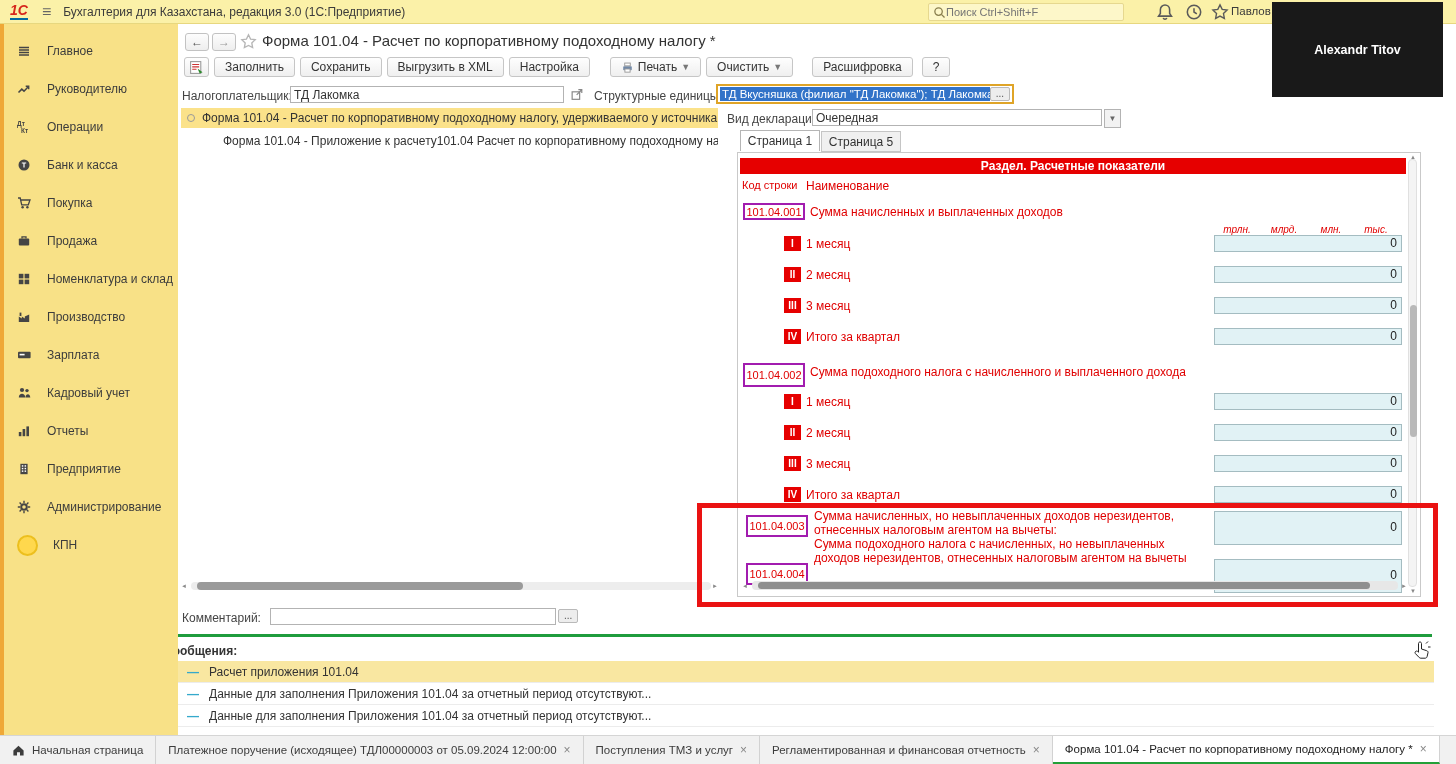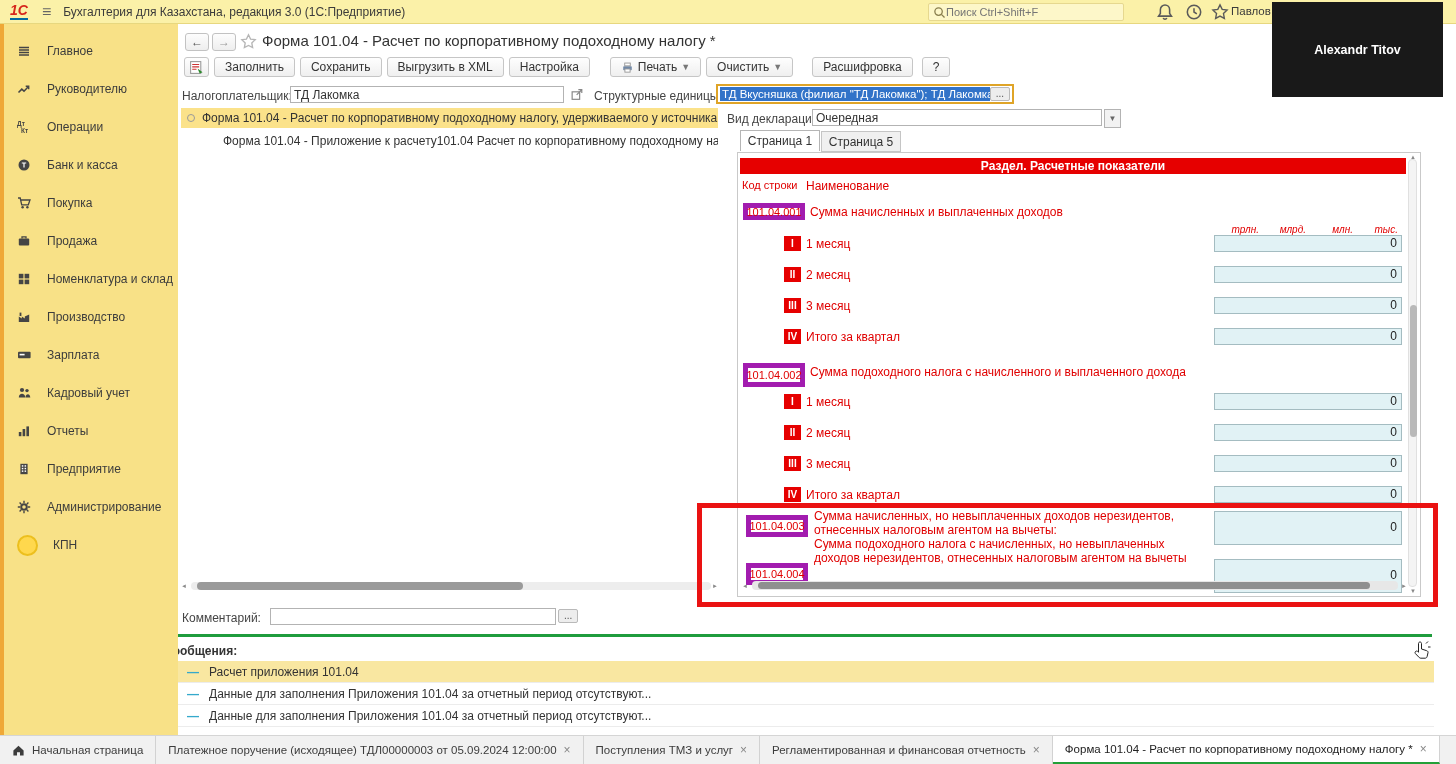--- a/index.html
+++ b/index.html
@@ -20,24 +20,24 @@
 .sbicon{width:16px;height:16px;display:flex;align-items:center;justify-content:center;flex:0 0 16px}
 
 .tbtn{display:inline-flex;align-items:center;height:20px;padding:0 10px;border:1px solid #c6c6c6;border-radius:3px;background:linear-gradient(#fefefe,#efefef);font-size:12px;color:#333;cursor:pointer;gap:4px}
 .navbtn{display:inline-flex;align-items:center;justify-content:center;width:24px;height:18px;border:1px solid #c2c2c2;border-radius:3px;background:linear-gradient(#fdfdfd,#eee);color:#555;cursor:pointer;font-size:12px}
 .drop{color:#777;font-size:9px}
 .fld{border:1px solid #b3b3b3;background:#fff;height:17px;font-size:12px;padding:0 3px;display:flex;align-items:center}
 .morebtn{border:1px solid #b9b9b9;background:#ededed;font-size:10px;color:#555;height:14px;line-height:12px;padding:0 5px;border-radius:2px;cursor:pointer}
 
 #tablewrap{left:737px;top:152px;width:684px;height:445px;border:1px solid #c9c9c9;background:#fff;z-index:2}
 .red{color:#e00000}
-.codebox{position:absolute;border:5px solid #a21caf;background:#fff;color:#e00000;font-size:11px;display:flex;align-items:center;justify-content:center}
+.codebox{position:absolute;border:2px solid #a21caf;background:#fff;color:#e00000;font-size:11px;display:flex;align-items:center;justify-content:center}
 .chip{position:absolute;width:17px;height:15px;background:#e60000;color:#fff;font-weight:bold;font-size:10px;display:flex;align-items:center;justify-content:center}
 .numfld{position:absolute;width:188px;height:17px;background:#e1f2f5;border:1px solid #a4bcc1;font-size:12px;color:#222;text-align:right;padding:0 4px;line-height:15px}
-.scl{position:absolute;width:44px;text-align:right;font-style:italic;font-size:10px;color:#e00000}
+.scl{position:absolute;width:44px;text-align:center;font-style:italic;font-size:10px;color:#e00000}
 .rowname2{white-space:pre-line;line-height:14px;font-size:12px;color:#e00000}
 
 .vtrack{position:absolute;background:#f4f4f4;border:1px solid #e0e0e0;border-radius:4px}
 .vthumb{position:absolute;background:#b9b9b9;border-radius:4px}
 .htrack{position:absolute;background:#ededed;border-radius:4px}
 .hthumb{position:absolute;background:#8f8f8f;border-radius:4px}
 .sarrow{position:absolute;font-size:6px;color:#888;line-height:8px}
 
 .msgrow{position:absolute;left:178px;width:1256px;height:22px;display:flex;align-items:center;border-bottom:1px solid #ececec;font-size:12px;color:#333}
 .dash{color:#35a9cc;font-weight:bold;margin:0 10px 0 9px}

